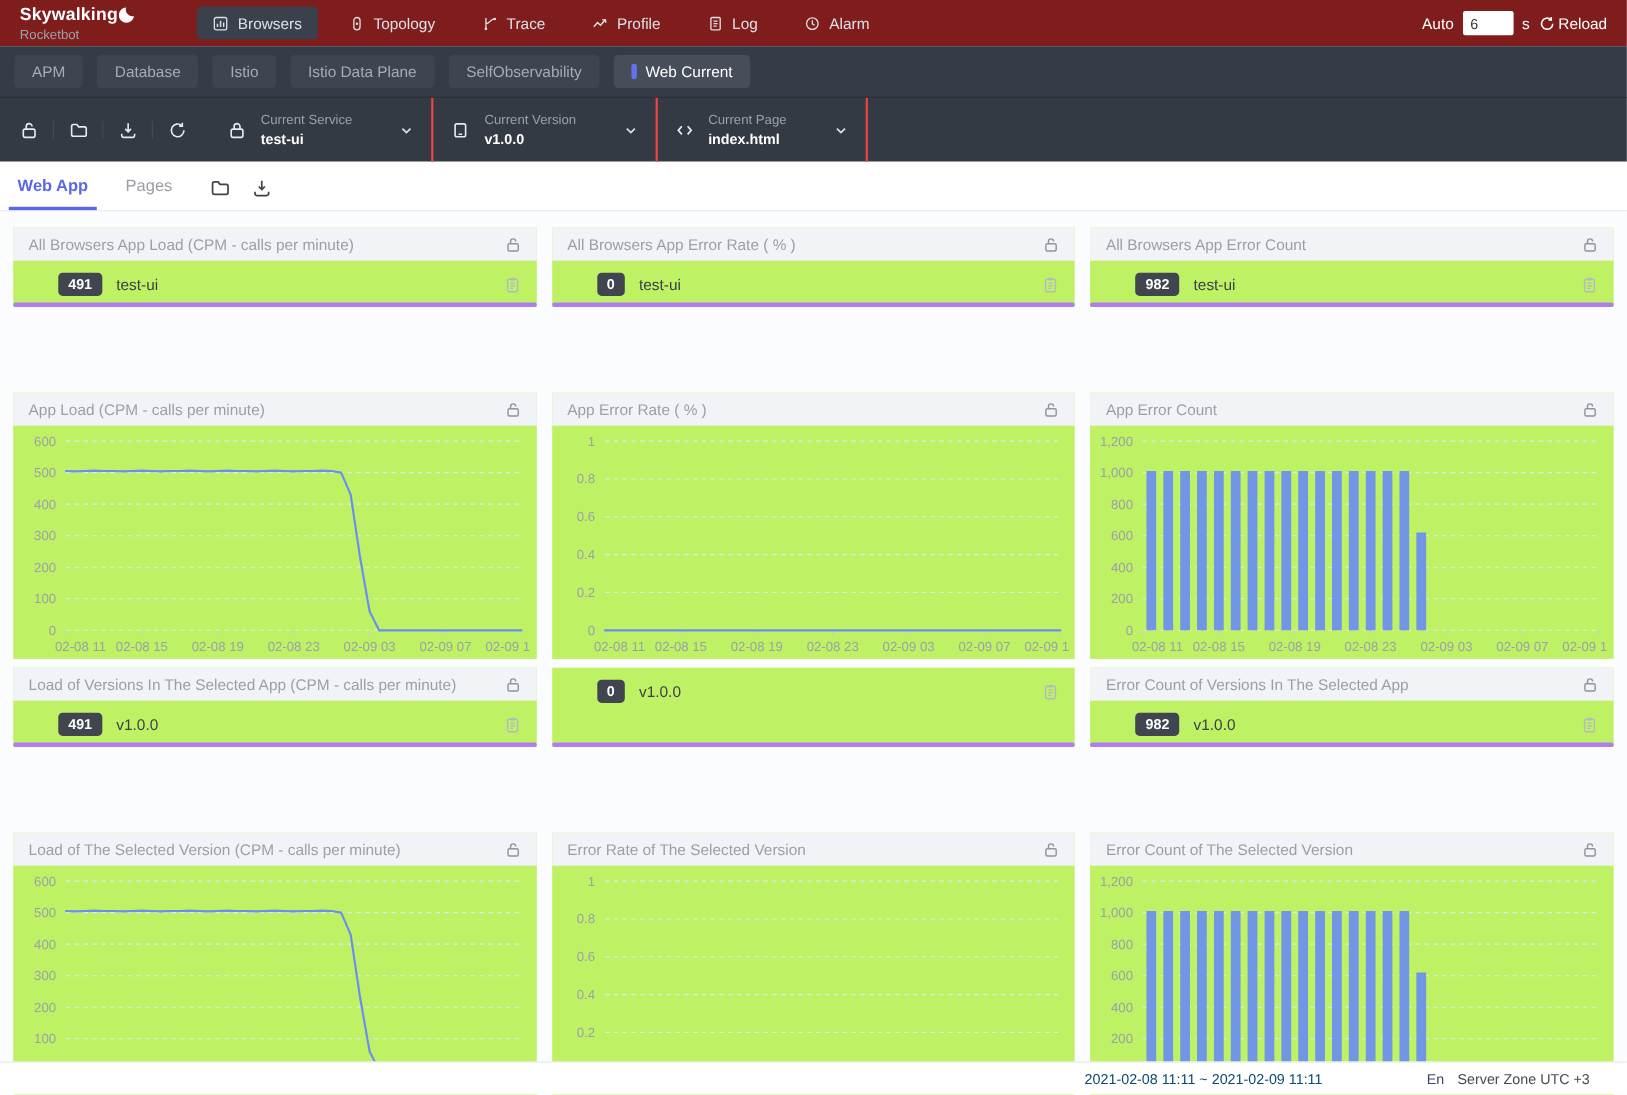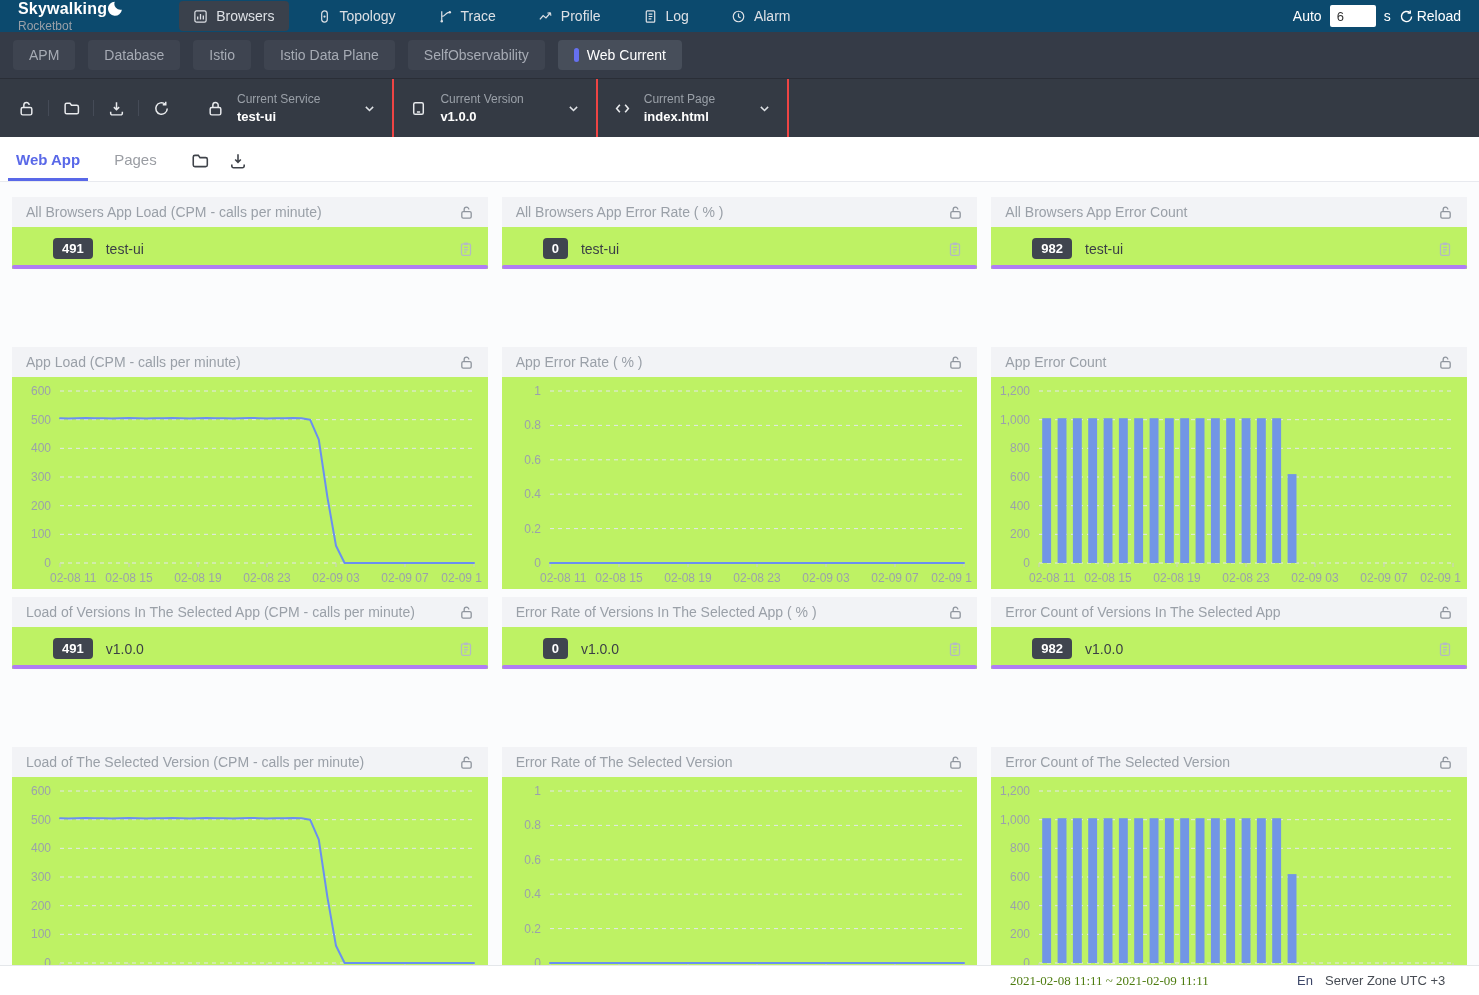--- a/index.html
+++ b/index.html
@@ -1,20 +1,20 @@
 <!DOCTYPE html>
 <html><head>
 <meta charset="utf-8">
 <style>
   * { box-sizing: border-box; margin: 0; padding: 0; }
   html,body { width:1479px; height:995px; overflow:hidden; }
   body { font-family:"Liberation Sans",sans-serif; background:#fbfcfd; position:relative; }
 
   
-  .navbar { height:32px; background:#0c4a6e; display:flex; align-items:center; padding:0 18px; }
+  .navbar { height:42px; background:#7f1d1d; display:flex; align-items:center; padding:0 18px; }
   .logo { display:flex; flex-direction:column; margin-right:56px; line-height:1; cursor:default; }
   .logo-title { color:#fff; font-weight:bold; font-size:16px; display:flex; align-items:flex-start; gap:1px; letter-spacing:.2px; }
   .logo-sub { color:#9aa0a8; font-size:12px; margin-top:3px; }
   .nav-menu { display:flex; align-items:center; gap:14px; }
   .nav-item { display:flex; align-items:center; gap:8px; color:#dde0e5; font-size:14px; padding:7px 14px; border-radius:4px; cursor:pointer; white-space:nowrap; }
   .nav-item.active { background:#3a414c; }
   .nav-item svg { display:block; }
   .nav-right { margin-left:auto; display:flex; align-items:center; gap:8px; color:#fff; font-size:14px; }
   .auto-input { width:46px; height:22px; border:none; border-radius:2px; padding:0 7px; font-size:13px; color:#333; background:#fff; font-family:"Liberation Sans",sans-serif; }
   .reload { display:flex; align-items:center; gap:3px; cursor:pointer; }
@@ -57,21 +57,21 @@
   .metric-body { display:flex; align-items:center; gap:13px; padding:11px 14px 0; }
   .badge { background:#40454f; color:#fff; font-size:13px; font-weight:bold; padding:3px 9px; border-radius:4px;margin-left:27px; }
   .metric-name { font-size:14px; color:#3b3f46; }
   .copy { margin-left:auto; color:#b3b9c4; display:flex; cursor:pointer; }
   .metric-bar { position:absolute; left:0; right:0; bottom:0; height:4px; background:#b07cf4; border-radius:2px; }
   .chart-card { height:242px; }
   .chart-box { width:100%; height:212px; }
 
   
   .footer { position:absolute; left:0; top:965px; width:1479px; height:30px; background:#fff; border-top:1px solid #e4e7ea; z-index:5; font-size:13px; }
-  .footer-time { position:absolute; left:1010px; top:7px; font-family:Liberation Serif, serif; color:#4d7c0f; cursor:pointer; }
+  .footer-time { position:absolute; left:986px; top:7px; font-family:Liberation Sans, sans-serif; color:#0c4a6e; cursor:pointer; }
   .footer-lang { position:absolute; left:1297px; top:7px; color:#3c4668; cursor:pointer; }
   .footer-zone { position:absolute; left:1325px; top:7px; color:#474c54; }
 </style>
 </head>
 <body>
 
 <div class="navbar">
   <div class="logo">
     <span class="logo-title">
         <span>Skywalking</span>
@@ -488,29 +488,20 @@
             <svg width="16" height="16" viewBox="0 0 16 16">
               <rect x="3.5" y="2.8" width="9" height="11.5" rx="1.5" fill="none" stroke="currentColor" stroke-width="1.3"></rect>
               <rect x="6" y="1.6" width="4" height="2.4" rx="0.8" fill="currentColor"></rect>
               <path d="M6 6.4h4M6 8.8h4M6 11.2h2.5" stroke="currentColor" stroke-width="1.2"></path>
             </svg>
           </span>
       </div>
       <div class="metric-bar"></div>
     </div>
     <div class="card metric-card">
-      <div class="card-header">
-          <span>Error Rate of Versions In The Selected App ( % )</span>
-        <span class="lock">
-            <svg width="15" height="15" viewBox="0 0 16 16">
-              <rect x="3" y="7" width="10" height="7" rx="1.5" fill="none" stroke="currentColor" stroke-width="1.4"></rect>
-              <path d="M5.5 7V4.8a2.5 2.5 0 0 1 5 0" fill="none" stroke="currentColor" stroke-width="1.4"></path>
-            </svg>
-          </span>
-        </div>
       <div class="metric-body">
         <span class="badge">0</span>
         <span class="metric-name">v1.0.0</span>
         <span class="copy">
             <svg width="16" height="16" viewBox="0 0 16 16">
               <rect x="3.5" y="2.8" width="9" height="11.5" rx="1.5" fill="none" stroke="currentColor" stroke-width="1.3"></rect>
               <rect x="6" y="1.6" width="4" height="2.4" rx="0.8" fill="currentColor"></rect>
               <path d="M6 6.4h4M6 8.8h4M6 11.2h2.5" stroke="currentColor" stroke-width="1.2"></path>
             </svg>
           </span>

